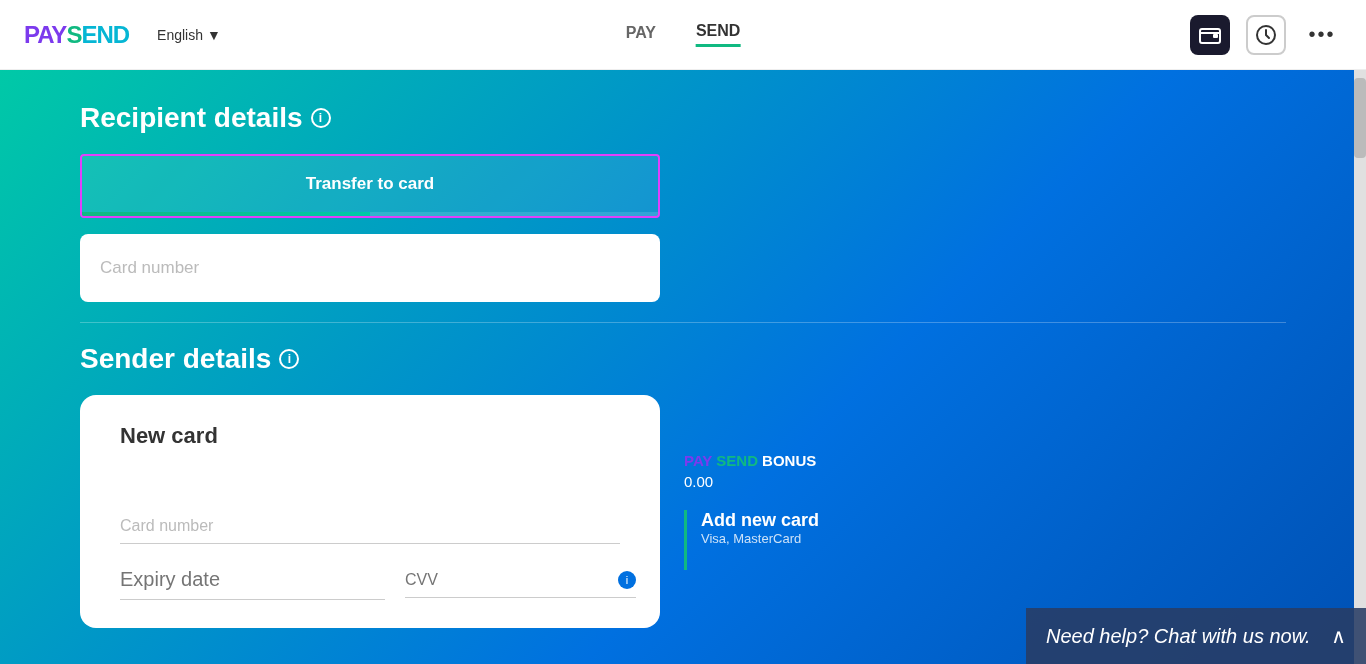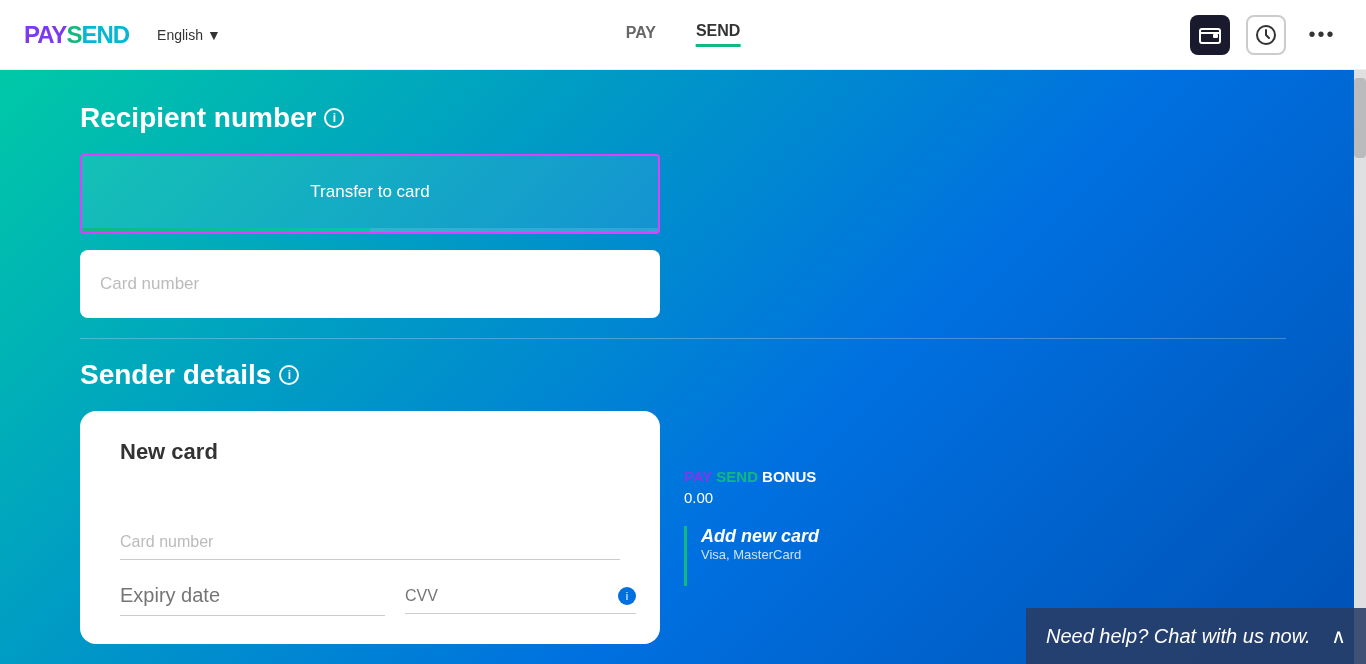--- a/index.html
+++ b/index.html
@@ -140,24 +140,24 @@
       width: 580px;
       background: transparent;
       overflow: hidden;
     }
     .tabs-row {
       display: flex;
       align-items: stretch;
     }
     .tab {
       flex: 1;
-      padding: 26px 16px;
+      padding: 18px 16px;
       text-align: center;
       font-size: 17px;
-      font-weight: 400;
+      font-weight: 700;
       cursor: pointer;
       position: relative;
       background: transparent;
       color: #fff;
     }
     .tab.active {
       background: rgba(255,255,255,0.08);
     }
     .tab-underline {
       height: 4px;
@@ -304,21 +304,20 @@
     }
     .add-card-info {
       display: flex;
       flex-direction: column;
     }
     .add-card-title {
       color: #fff;
       font-size: 18px;
       font-weight: 700;
       cursor: pointer;
-      font-style: italic;
     }
     .add-card-subtitle {
       color: rgba(255,255,255,0.8);
       font-size: 13px;
     }
 
     
     .chat-widget {
       position: fixed;
       bottom: 0;
@@ -398,21 +397,21 @@
       <span style="letter-spacing:2px; font-size:20px; color:#333;">•••</span>
     </div>
   </div>
 </div>
 
 <div class="main">
   <div class="content">
 
     <div>
       <div class="section-title">
-        <span>Recipient number</span>
+        <span>Recipient details</span>
         <div class="info-icon">
           <span>i</span>
         </div>
       </div>
 
       <div style="display:flex; align-items:flex-start;">
         <div>
           <div class="tab-container">
             <div class="tabs-row">
               <div class="tab active">

